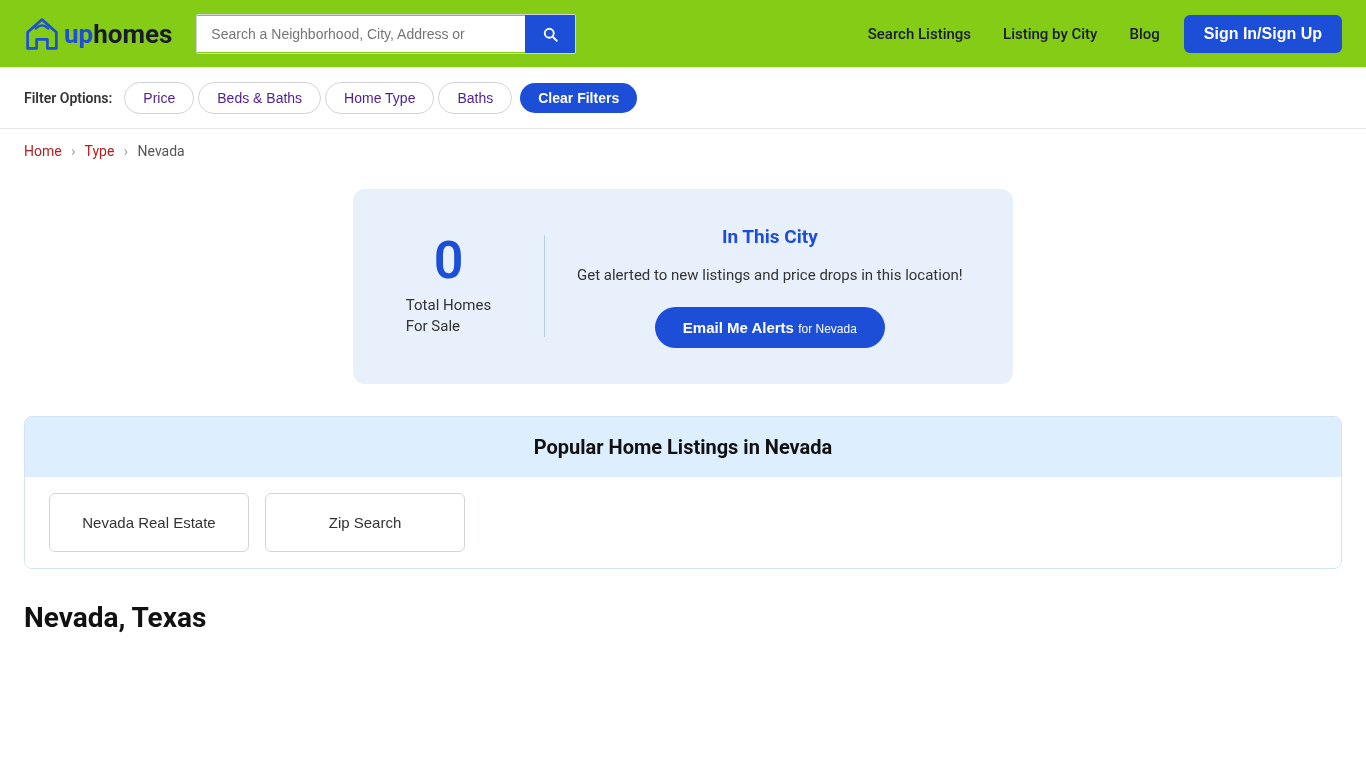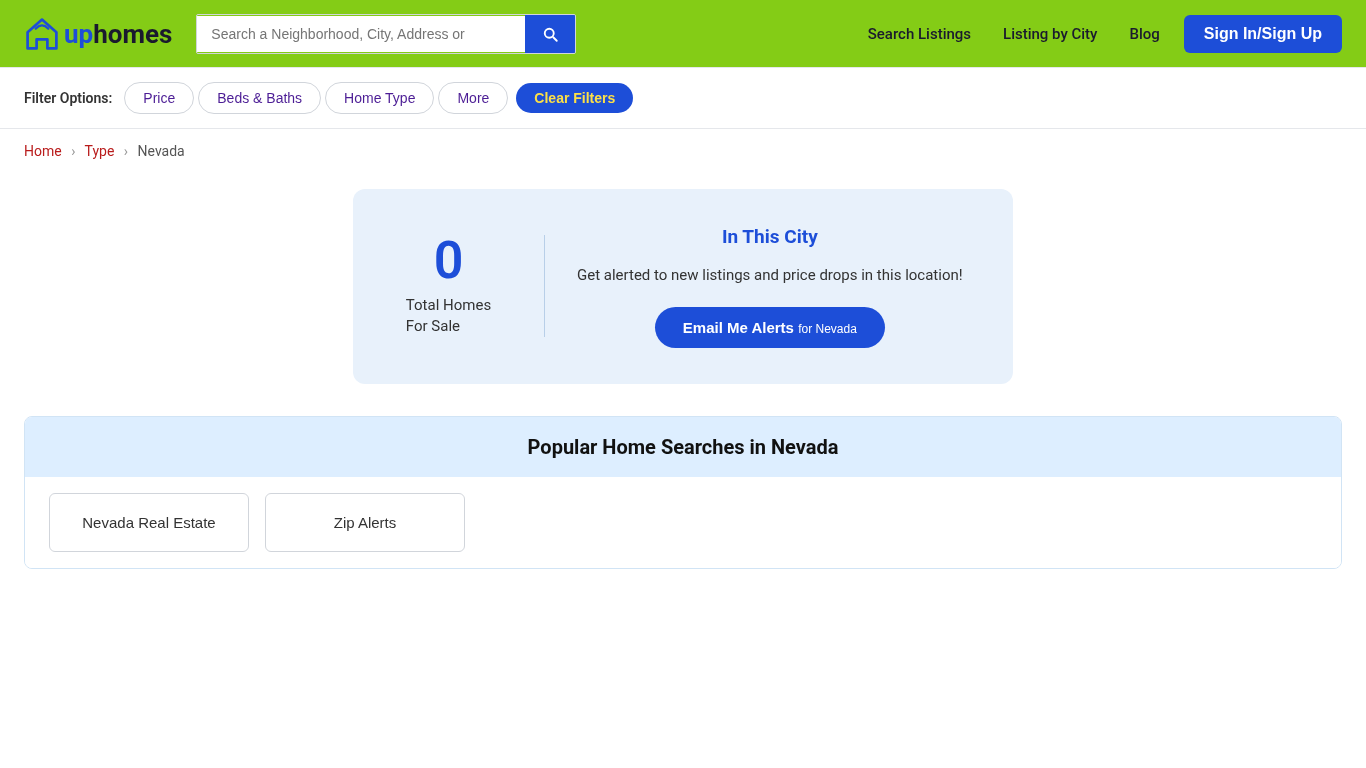--- a/index.html
+++ b/index.html
@@ -102,21 +102,21 @@
       border: 1px solid #d1d5db;
       background: #fff;
       border-radius: 20px;
       padding: 7px 18px;
       font-size: 14px;
       color: #4c1d95;
       cursor: pointer;
     }
     .clear-filters-btn {
       background: #1d4ed8;
-      color: #fde047;
+      color: #ffffff;
       border: none;
       border-radius: 20px;
       padding: 7px 18px;
       font-size: 14px;
       font-weight: 600;
       cursor: pointer;
       margin-left: 4px;
     }
 
     
@@ -275,21 +275,21 @@
   </nav>
 
   <button class="sign-in-btn">Sign In/Sign Up</button>
 </header>
 
 <div class="filter-bar">
   <span class="filter-label">Filter Options:</span>
   <button class="filter-btn">Price</button>
   <button class="filter-btn">Beds &amp; Baths</button>
   <button class="filter-btn">Home Type</button>
-  <button class="filter-btn">More</button>
+  <button class="filter-btn">Baths</button>
   <button class="clear-filters-btn">Clear Filters</button>
 </div>
 
 <div class="breadcrumb">
   <a href="#">Home</a>
   <span class="sep">›</span>
   <a href="#">Type</a>
   <span class="sep">›</span>
   <span>Nevada</span>
 </div>
@@ -306,21 +306,22 @@
       <div class="city-desc">Get alerted to new listings and price drops in this location!</div>
       <button class="email-alerts-btn">
         <span>Email Me Alerts</span>
         <span class="for-text"> <span>for Nevada</span></span>
       </button>
     </div>
   </div>
 
   <div class="popular-section">
     <div class="popular-header">
-      <h2>Popular Home Searches in Nevada</h2>
+      <h2>Popular Home Listings in Nevada</h2>
     </div>
     <div class="popular-links">
       <button class="popular-link-btn">Nevada Real Estate</button>
-      <button class="popular-link-btn">Zip Alerts</button>
+      <button class="popular-link-btn">Zip Search</button>
     </div>
   </div>
 
+  <h2 class="bottom-title">Nevada, Texas</h2>
 </div>
 
 </body></html>

